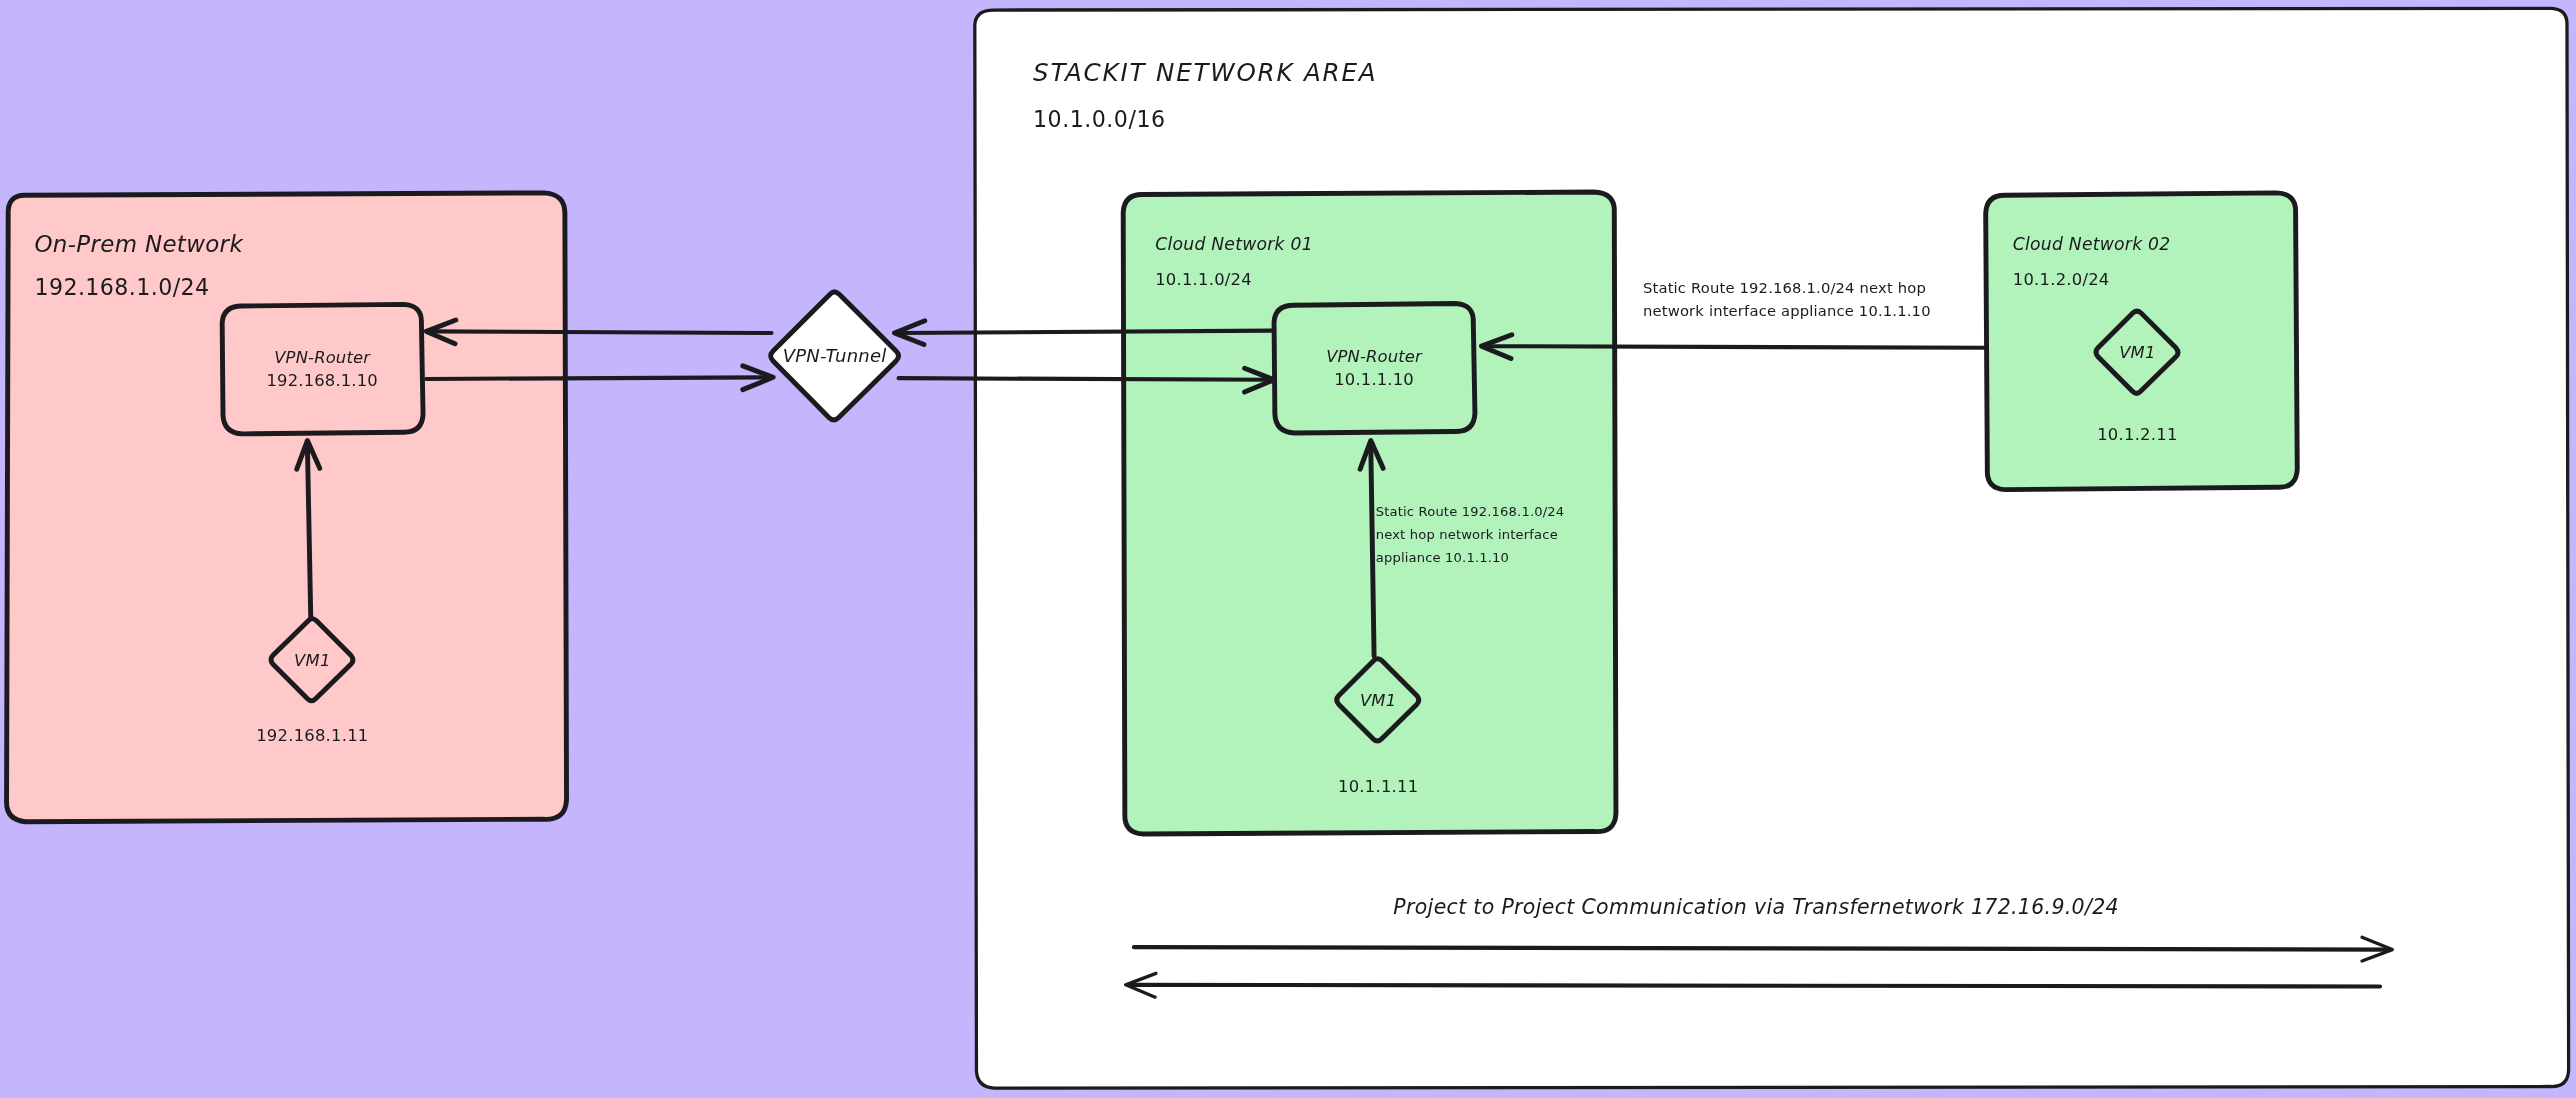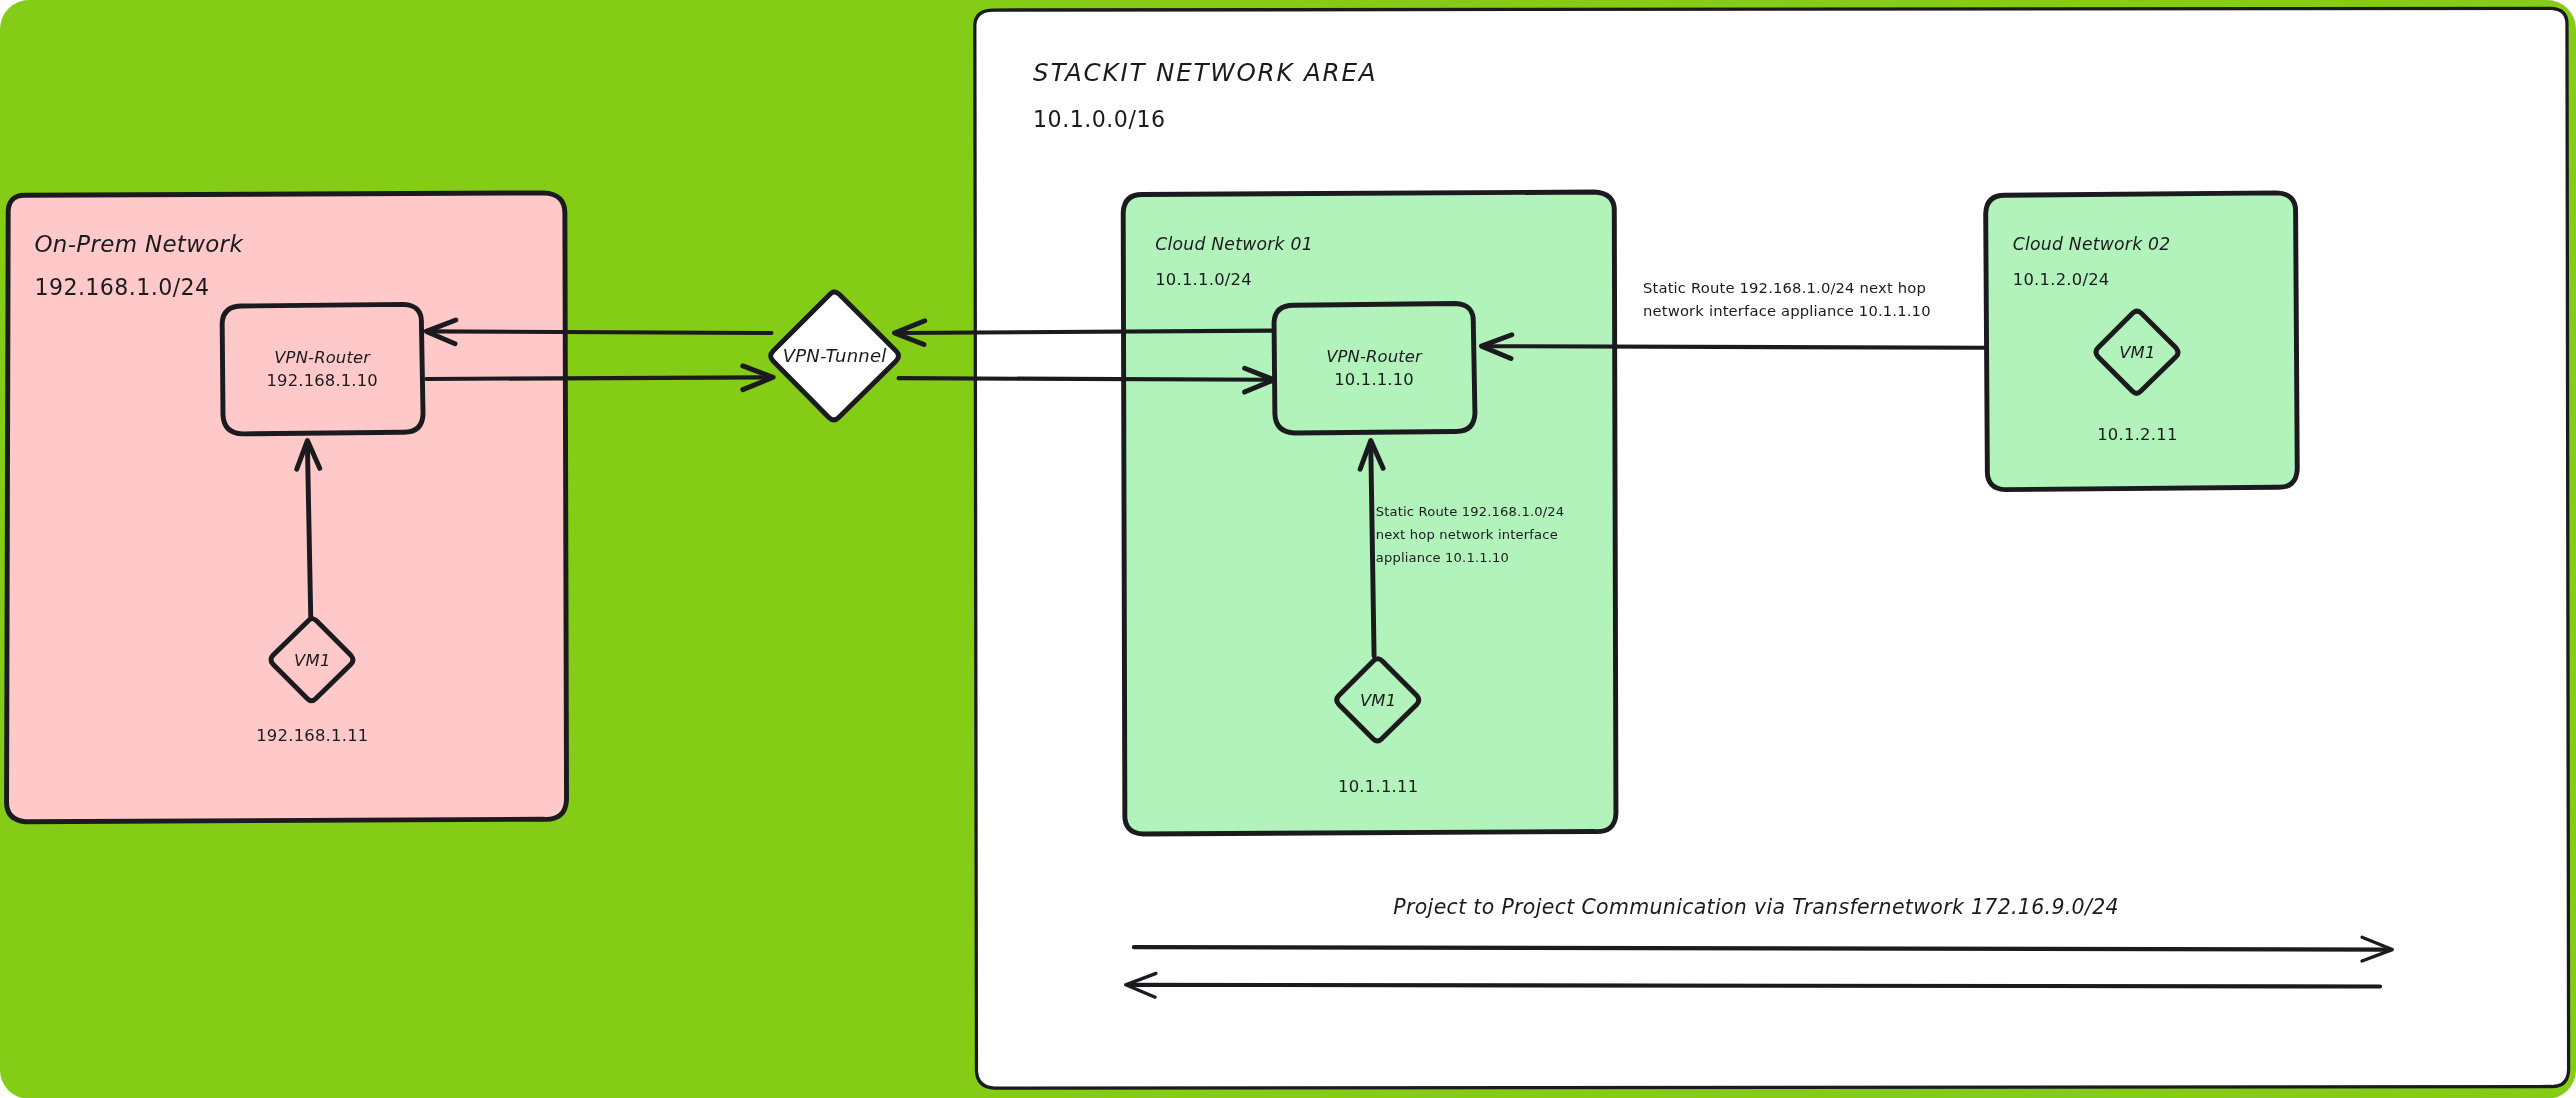--- a/index.html
+++ b/index.html
@@ -10,22 +10,21 @@
   body {
     width: 2576px;
     height: 1099px;
     font-family: "DejaVu Sans", sans-serif;
     overflow: hidden;
   }
   #diagram-root {
     position: relative;
     width: 2576px;
     height: 1099px;
-    background: #84cc16;
-    border-radius: 29px;
+    background: #c4b5fd;
   }
   svg#diagram {
     display: block;
     width: 2576px;
     height: 1099px;
   }
   .shape-stroke {
     fill: none;
     stroke: #1b1b1f;
     stroke-linecap: round;

